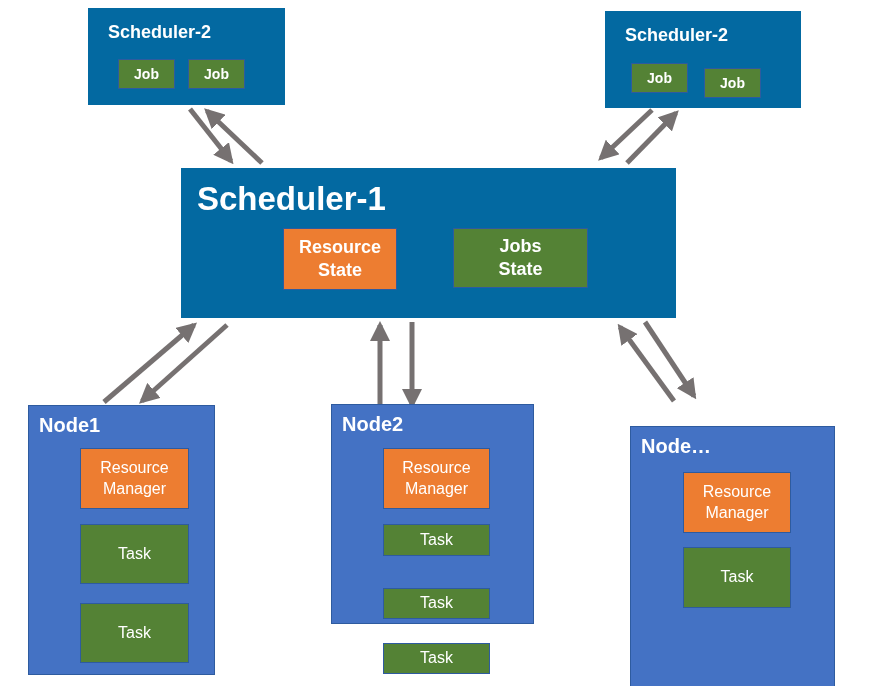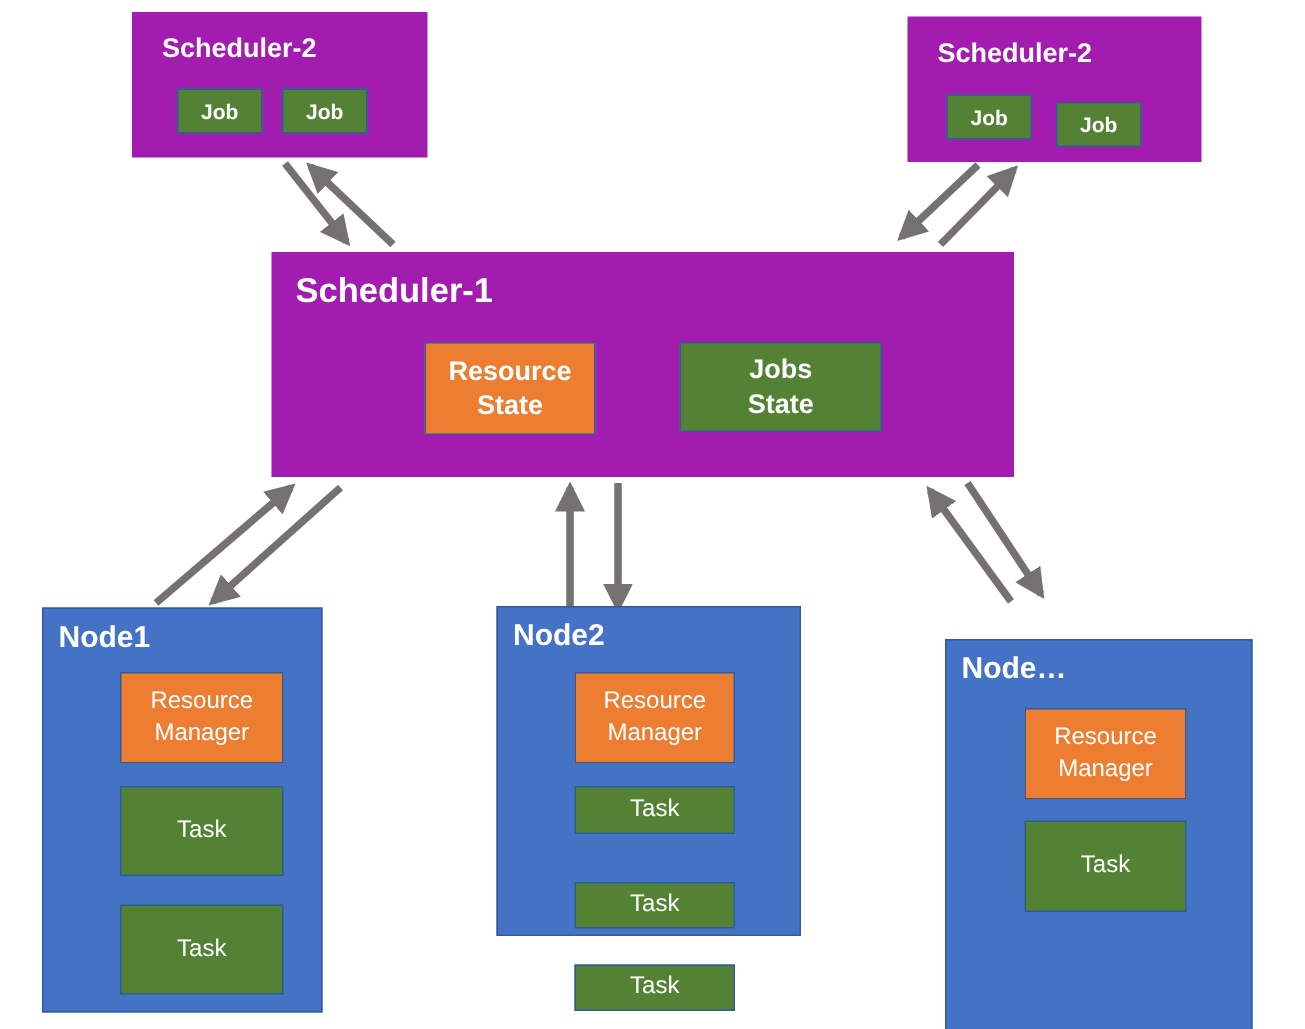--- a/index.html
+++ b/index.html
@@ -7,27 +7,27 @@
     position: relative;
     width: 870px;
     height: 686px;
     background: #ffffff;
     font-family: "Liberation Sans", sans-serif;
     overflow: hidden;
   }
   .box { position: absolute; box-sizing: border-box; }
 
   
-  .sched { background: #a21caf; color: #ffffff; }
+  .sched { background: #0369a1; color: #ffffff; }
   .s2-left  { left: 88px;  top: 8px;   width: 197px; height: 97px; }
   .s2-right { left: 605px; top: 11px;  width: 196px; height: 97px; }
   .s1       { left: 181px; top: 168px; width: 495px; height: 150px; }
 
   .s2-title { position: absolute; left: 20px; top: 14px; font-size: 18px; font-weight: bold; }
-  .s1-title { position: absolute; left: 16px; top: 12px; font-size: 23px; font-weight: bold; }
+  .s1-title { position: absolute; left: 16px; top: 12px; font-size: 33px; font-weight: bold; }
 
   
   .inner {
     position: absolute; box-sizing: border-box;
     border: 1.5px solid #2E5B9F;
     color: #ffffff;
     display: flex; flex-direction: column;
     align-items: center; justify-content: center;
     text-align: center; line-height: 1.3;
   }

